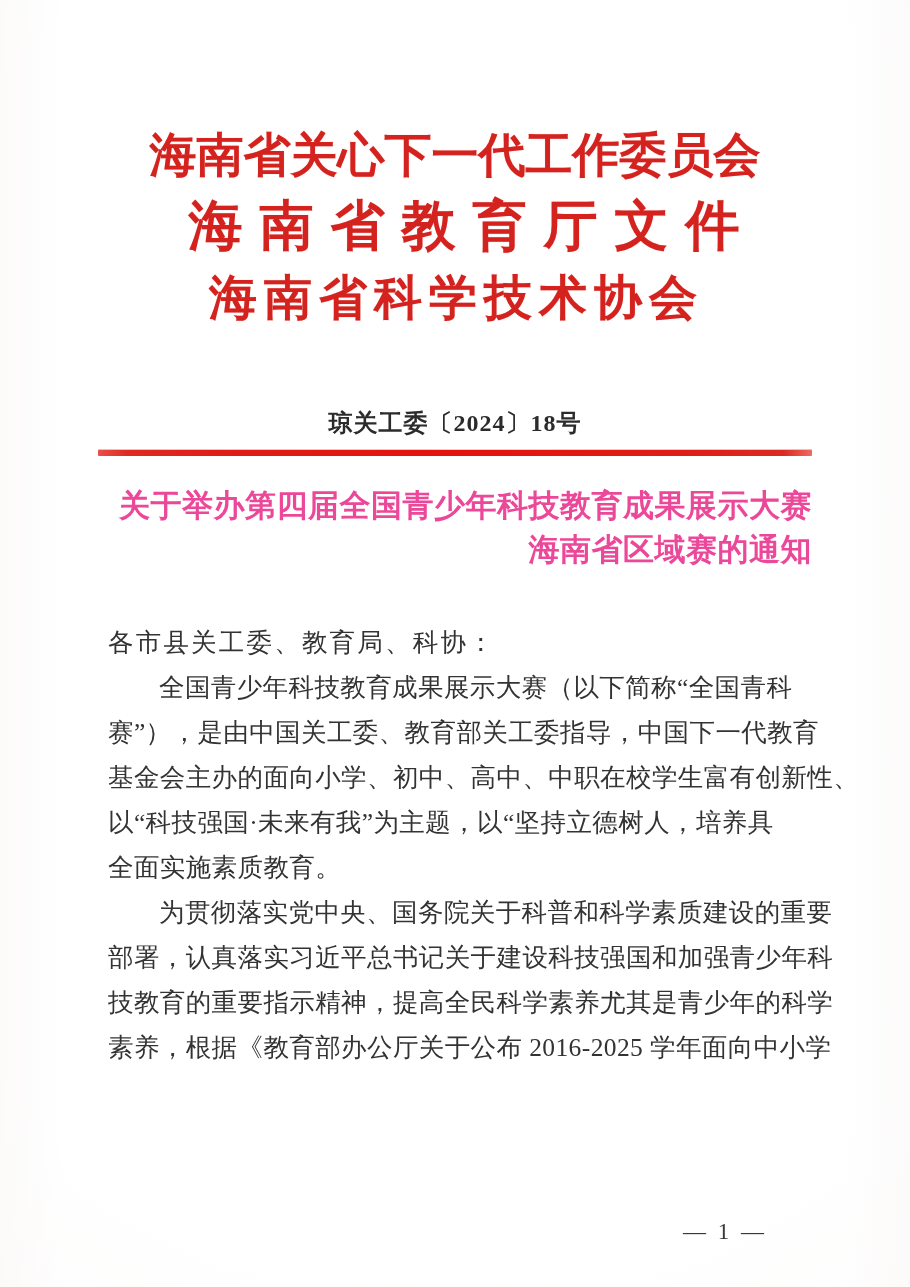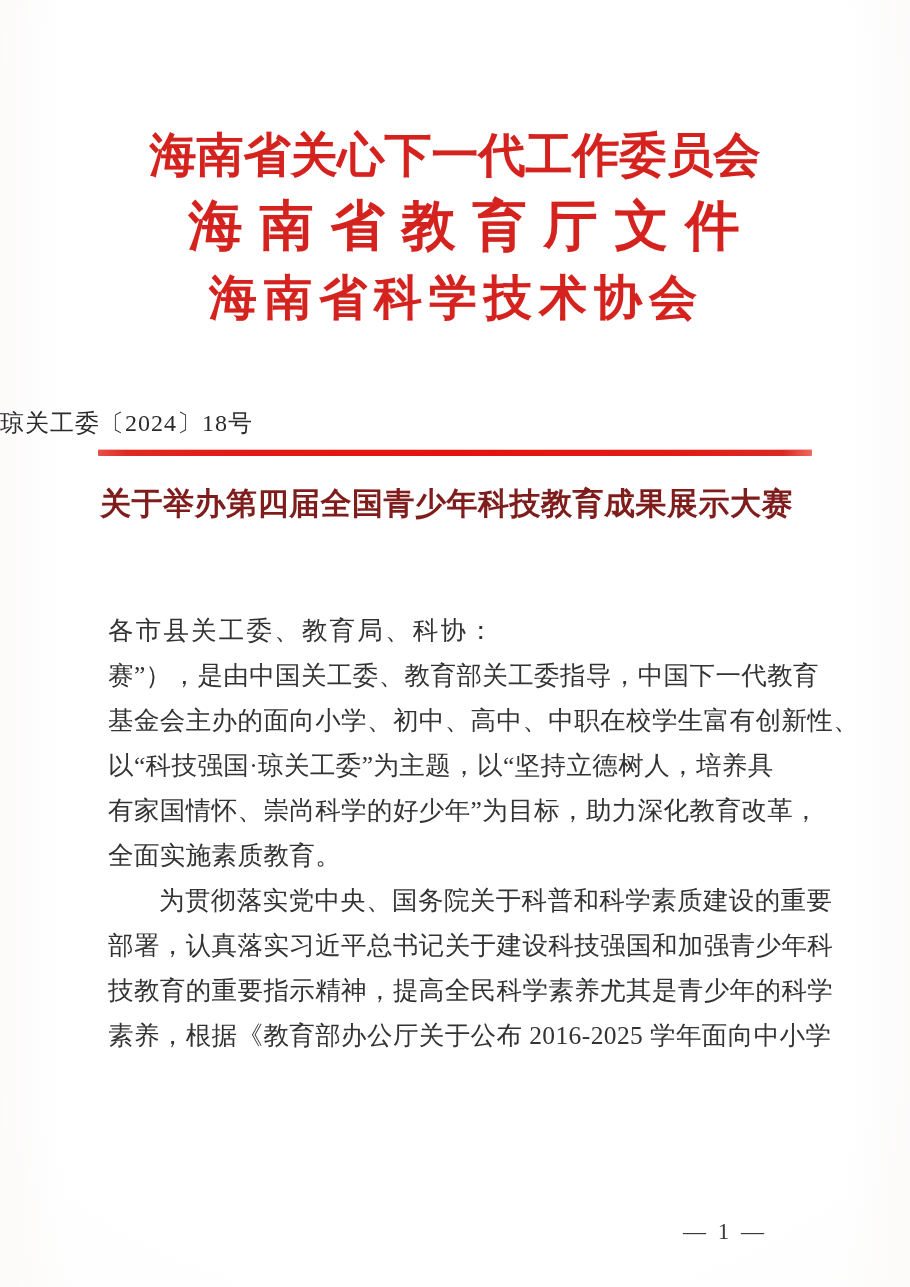--- a/index.html
+++ b/index.html
@@ -72,20 +72,22 @@
     letter-spacing: 7px;
     padding-left: 3px;
   }
 
   
   .docnum-block {
     position: absolute;
     left: 0;
     top: 405px;
     width: 910px;
+    text-align: center;
+    font-weight: bold;
   }
   .docnum {
     font-size: 24px;
     line-height: 36px;
     color: #2b2b2b;
     letter-spacing: 1px;
     font-family: "Liberation Serif", "DejaVu Serif", serif;
     white-space: nowrap;
   }
   .red-rule-wrap {
@@ -116,23 +118,23 @@
         rgba(255,170,165,0.85) 0%, rgba(255,120,112,0.5) 25%,
         rgba(255,90,82,0.35) 60%, rgba(255,160,152,0.75) 100%);
   }
 
   
   .doc-title {
     position: absolute;
     left: 100px;
     top: 484px;
     width: 712px;
-    text-align: left;
-    color: #7f1d1d;
-    font-family: Liberation Mono, monospace;
+    text-align: right;
+    color: #ec4899;
+    font-family: Liberation Sans, sans-serif;
     font-weight: bold;
     font-size: 31px;
     line-height: 44px;
     letter-spacing: 0.5px;
   }
   .doc-title .t-line {
     display: block;
     white-space: nowrap;
   }
 
@@ -150,20 +152,21 @@
   }
   .body-block .b-line {
     display: block;
     white-space: nowrap;
   }
   .b-line.indent {
     padding-left: 51px;
   }
   .b-line.spaced {
     letter-spacing: 2.2px;
+    margin-top: 12px;
   }
 
   
   .page-footer {
     position: absolute;
     left: 0;
     top: 1216px;
     width: 910px;
     text-align: center;
     padding-right: 0;
@@ -196,30 +199,31 @@
     <div class="docnum">琼关工委〔2024〕18号</div>
   </div>
 
   <div class="red-rule-wrap">
     <div class="red-rule-hi"></div>
     <div class="red-rule"></div>
   </div>
 
   <div class="doc-title">
     <span class="t-line">关于举办第四届全国青少年科技教育成果展示大赛</span>
+    <span class="t-line">海南省区域赛的通知</span>
   </div>
 
   <div class="body-block">
 
     <span class="b-line spaced">各市县关工委、教育局、科协：</span>
 
+    <span class="b-line indent">全国青少年科技教育成果展示大赛（以下简称“全国青科</span>
     <span class="b-line">赛”），是由中国关工委、教育部关工委指导，中国下一代教育</span>
     <span class="b-line">基金会主办的面向小学、初中、高中、中职在校学生富有创新性、</span>
-    <span class="b-line">以“科技强国·琼关工委”为主题，以“坚持立德树人，培养具</span>
-    <span class="b-line">有家国情怀、崇尚科学的好少年”为目标，助力深化教育改革，</span>
+    <span class="b-line">以“科技强国·未来有我”为主题，以“坚持立德树人，培养具</span>
     <span class="b-line">全面实施素质教育。</span>
 
     <span class="b-line indent">为贯彻落实党中央、国务院关于科普和科学素质建设的重要</span>
     <span class="b-line">部署，认真落实习近平总书记关于建设科技强国和加强青少年科</span>
     <span class="b-line">技教育的重要指示精神，提高全民科学素养尤其是青少年的科学</span>
     <span class="b-line">素养，根据《教育部办公厅关于公布 2016-2025 学年面向中小学</span>
   </div>
 
   <div class="page-footer">
     <span class="page-num">— 1 —</span>

